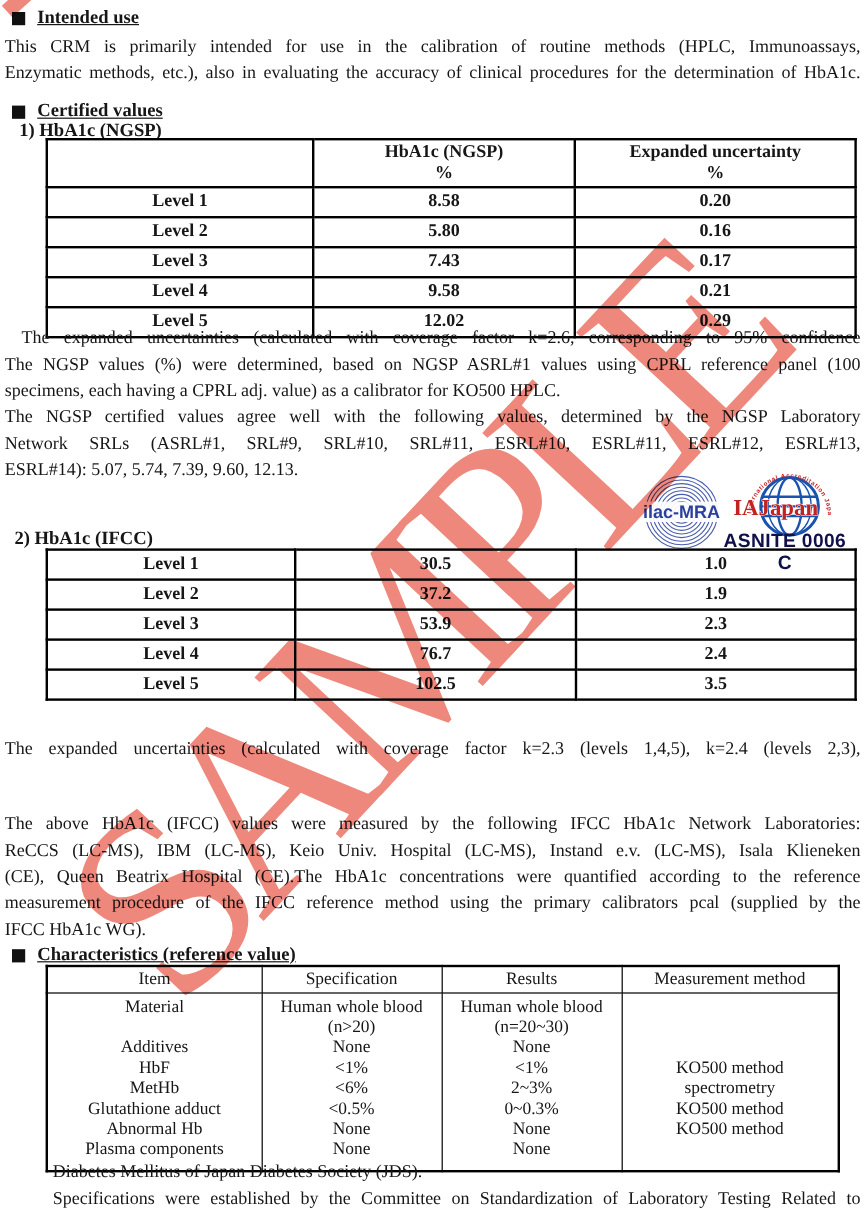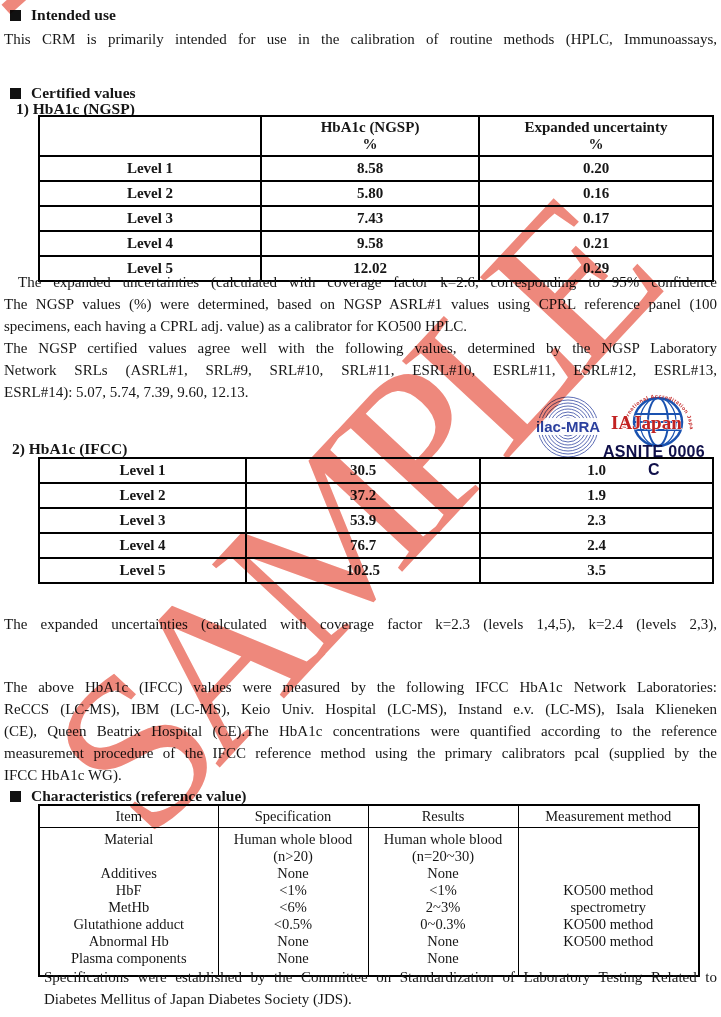--- a/index.html
+++ b/index.html
@@ -1,19 +1,19 @@
 <!DOCTYPE html>
 <html><head>
 <meta charset="utf-8">
 <style>
   html,body{margin:0;padding:0;background:#fff;}
   .page{position:relative;width:721px;height:1017px;background:#ffffff;overflow:hidden;
         font-family:"Liberation Serif","DejaVu Serif",serif;color:#161616;}
   .abs{position:absolute;}
-  .heading{font-weight:bold;font-size:15.5px;display:flex;align-items:center;gap:10px;}
+  .heading{font-weight:bold;font-size:15.5px;display:flex;align-items:center;gap:10px;text-decoration:underline;}
   .bullet{width:11px;height:11px;background:#111;display:inline-block;flex:0 0 auto;}
   .sub{font-weight:bold;font-size:15.5px;}
   .tline{font-size:15px;line-height:22px;white-space:normal;}
   .jl{text-align:justify;text-align-last:justify;}
   .ll{text-align:left;}
   .indent{padding-left:14px;}
   .ind40{padding-left:40px;}
 
   table{border-collapse:collapse;table-layout:fixed;}
   .ctable{width:674px;}
@@ -44,20 +44,21 @@
 <body>
 
 <div class="page">
 
   <div class="abs heading" style="left:10px;top:6px;">
     <span class="bullet"></span>
     <span>Intended use</span>
   </div>
   <div class="abs" style="left:4px;top:28px;width:713px;">
     <div class="tline jl">This CRM is primarily intended for use in the calibration of routine methods (HPLC, Immunoassays,</div>
+    <div class="tline jl">Enzymatic methods, etc.), also in evaluating the accuracy of clinical procedures for the determination of HbA1c.</div>
   </div>
 
   <div class="abs heading" style="left:10px;top:84px;">
     <span class="bullet"></span>
     <span>Certified values</span>
   </div>
 
   <div class="abs sub" style="left:16px;top:100px;">1) HbA1c (NGSP)</div>
 
   <table class="abs ctable" style="left:38px;top:115px;">
@@ -257,20 +258,20 @@
         <div class="cline">spectrometry</div>
         <div class="cline">KO500 method</div>
         <div class="cline">KO500 method</div>
         <div class="cline"></div>
       </td>
     </tr>
   </tbody>
     </table>
 
   <div class="abs" style="left:4px;top:966px;width:713px;">
+    <div class="tline ll ind40">Diabetes Mellitus of Japan Diabetes Society (JDS).</div>
     <div class="tline jl ind40">Specifications were established by the Committee on Standardization of Laboratory Testing Related to</div>
-    <div class="tline ll ind40">Diabetes Mellitus of Japan Diabetes Society (JDS).</div>
   </div>
 
   <div class="watermark">SAMPLE</div>
   <div class="corner-mark"></div>
 
 </div>
 
 </body></html>

